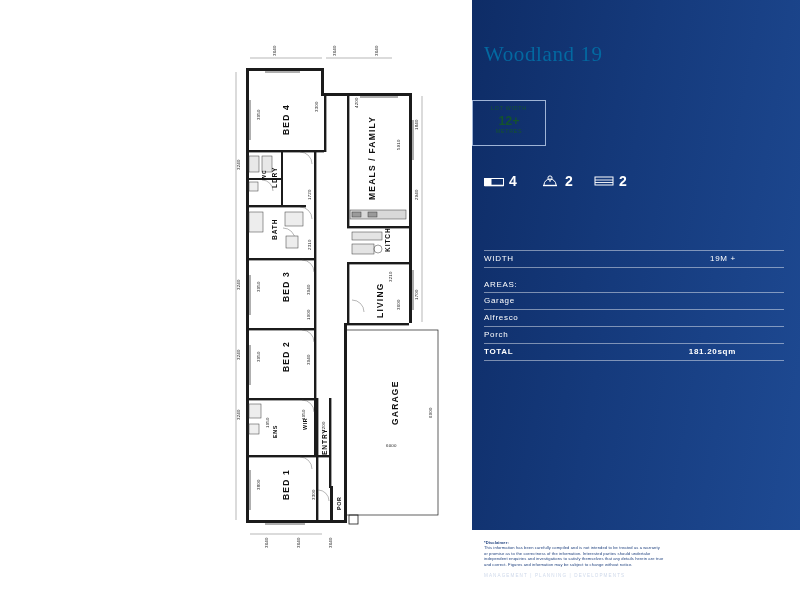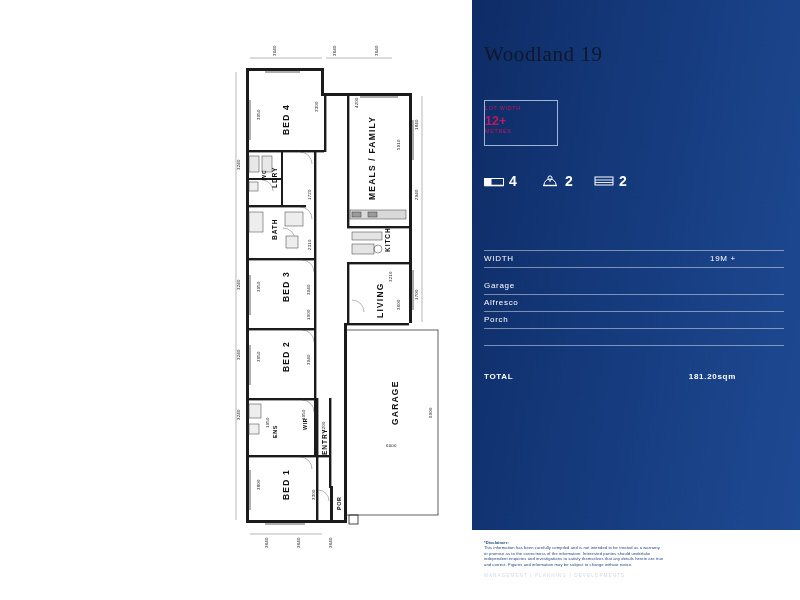--- a/index.html
+++ b/index.html
@@ -37,36 +37,36 @@
     width: 328px;
     height: 530px;
     background: #12316b;
     background: linear-gradient(100deg, #0e2c66 0%, #153a7c 45%, #1e4a93 100%);
   }
   #panel-title {
     position: absolute;
     left: 12px;
     top: 42px;
     width: 300px;
-    color: #0f172a;
+    color: #0369a1;
     font-family: "Liberation Serif", serif;
     font-size: 21px;
     letter-spacing: 0.6px;
   }
 
   
   #lotbox {
     position: absolute;
-    left: 12px;
+    left: 0;
     top: 100px;
     width: 72px;
     height: 44px;
     border: 1px solid #9fb4d6;
-    color: #be185d;
-    text-align: left;
+    color: #14532d;
+    text-align: center;
   }
   #lotbox .lw {
     font-size: 5.4px;
     letter-spacing: 0.7px;
     margin-top: 4px;
     line-height: 7px;
   }
   #lotbox .num {
     font-size: 12.5px;
     font-weight: bold;
@@ -126,21 +126,21 @@
   #spec .lbl { position: absolute; left: 0; text-align: right; }
   #spec .val { position: absolute; right: 48px; }
   #spec .gap { height: 10px; border: 0; }
   #spec .hdr {
     height: 14px;
     line-height: 14px;
     border-bottom: 1px solid rgba(255,255,255,0.45);
     font-size: 8px;
   }
   #spec .row.total .lbl,
-  #spec .row.total .val { font-weight: bold; margin-top: 40px; }
+  #spec .row.total .val { font-weight: bold; }
 
   
   #brand {
     position: absolute;
     left: 12px;
     bottom: 22px;
     width: 300px;
     color: #ffffff;
   }
   #brand .bname {
@@ -443,20 +443,21 @@
     </div>
 
     <div id="spec">
       <div class="row">
         <span class="lbl">WIDTH</span>
         <span class="val">19M +</span>
       </div>
 
       <div class="gap"></div>
 
+      <div class="hdr">AREAS:</div>
       <div class="row">
         <span class="lbl">Garage</span>
         <span class="val"></span>
       </div>
       <div class="row">
         <span class="lbl">Alfresco</span>
         <span class="val"></span>
       </div>
       <div class="row">
         <span class="lbl">Porch</span>

